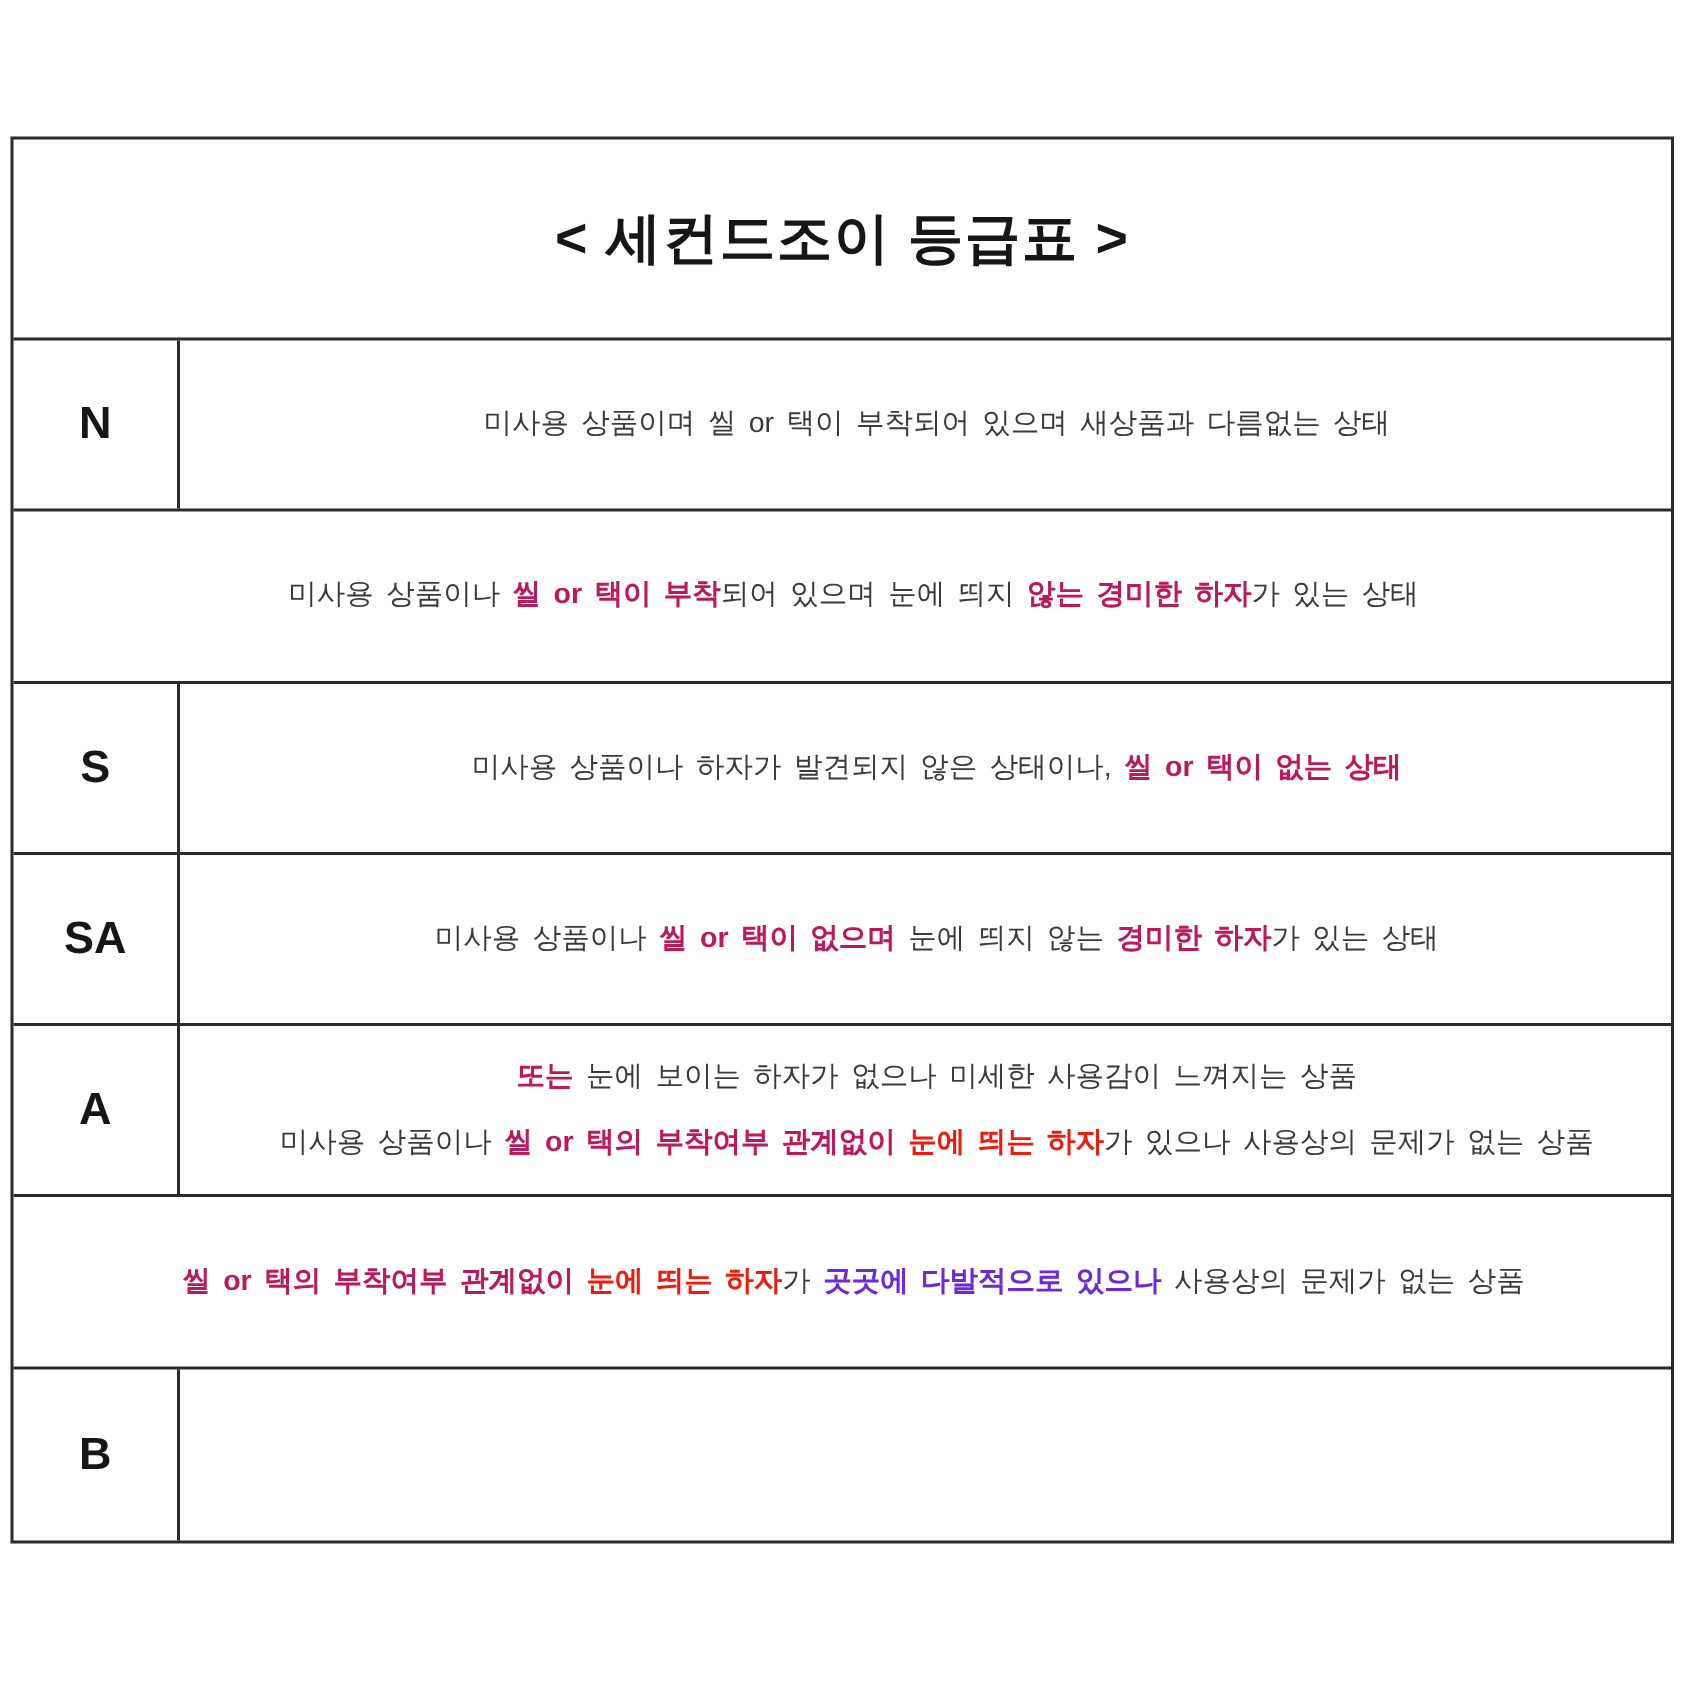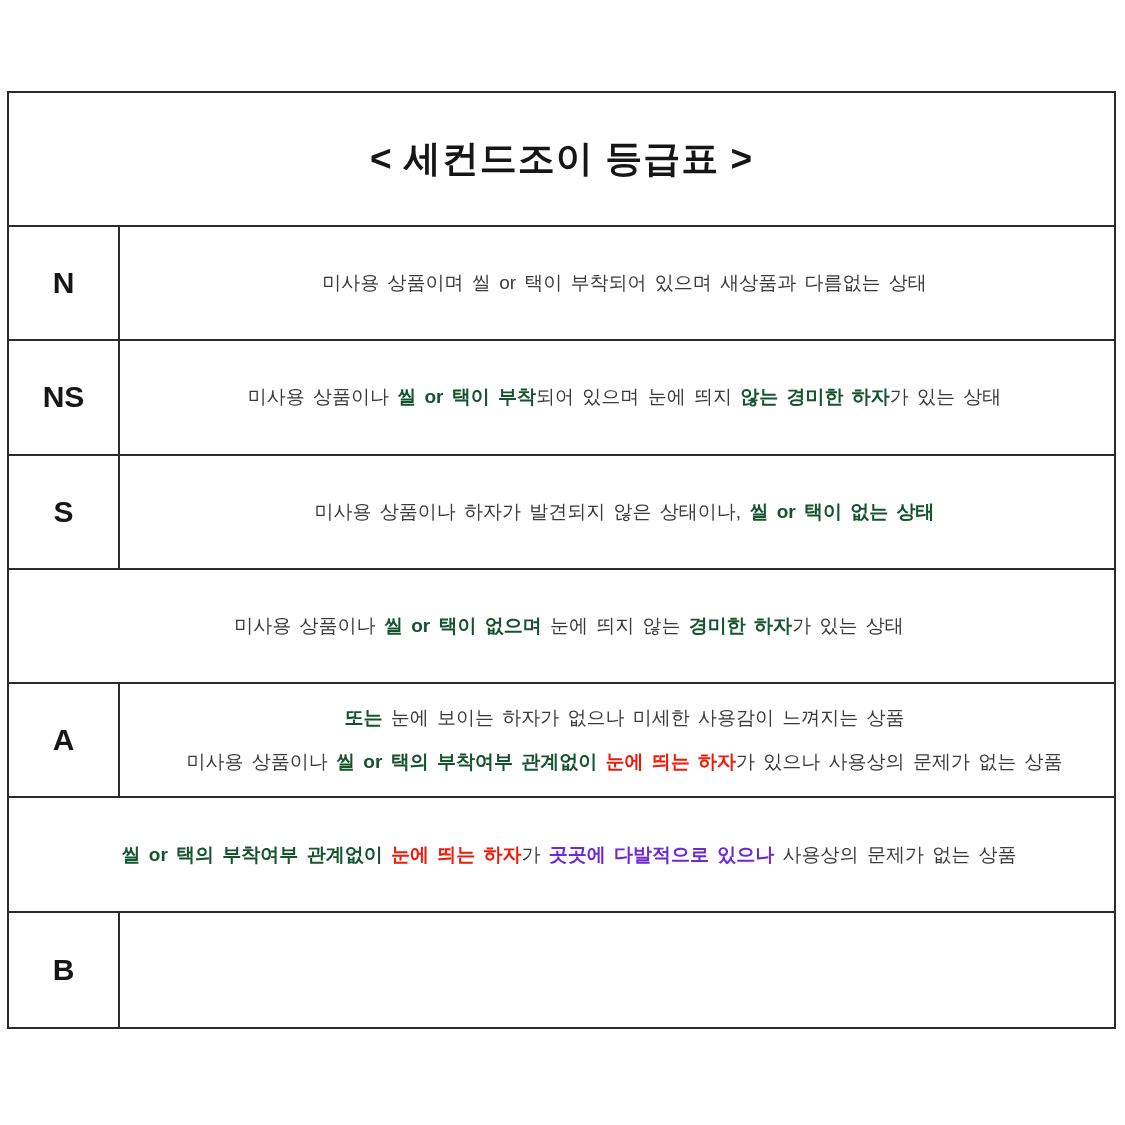--- a/index.html
+++ b/index.html
@@ -61,50 +61,50 @@
     display: flex;
     flex-direction: column;
     justify-content: center;
     padding-left: 27px;
     padding-right: 12px;
     font-size: 19px;
     color: #3a3a3a;
     word-spacing: 3px;
   }
   .desc-line { line-height: 44px; white-space: nowrap; text-align: center; }
-  .desc-line .b { font-weight: 700; color: #14532d; }
+  .desc-line .b { font-weight: 700; color: #be185d; }
 </style>
 </head>
 <body>
 
 <div class="page">
   <div class="grade-table">
     <div class="title-row">
       <span>&lt; 세컨드조이 등급표 &gt;</span>
     </div>
     <div class="rows" id="rows">
         <div class="grade-row">
           <div class="grade-cell">N</div>
           <div class="desc-cell">
             <div class="desc-line"><span>미사용 상품이며 씰 or 택이 부착되어 있으며 새상품과 다름없는 상태</span></div>
           </div>
         </div>
         <div class="grade-row">
-          <div class="grade-cell">NS</div>
           <div class="desc-cell">
             <div class="desc-line"><span>미사용 상품이나 </span><span class="b">씰 or 택이 부착</span><span>되어 있으며 눈에 띄지 </span><span class="b">않는 경미한 하자</span><span>가 있는 상태</span></div>
           </div>
         </div>
         <div class="grade-row">
           <div class="grade-cell">S</div>
           <div class="desc-cell">
             <div class="desc-line"><span>미사용 상품이나 하자가 발견되지 않은 상태이나, </span><span class="b">씰 or 택이 없는 상태</span></div>
           </div>
         </div>
         <div class="grade-row">
+          <div class="grade-cell">SA</div>
           <div class="desc-cell">
             <div class="desc-line"><span>미사용 상품이나 </span><span class="b">씰 or 택이 없으며</span><span> 눈에 띄지 않는 </span><span class="b">경미한 하자</span><span>가 있는 상태</span></div>
           </div>
         </div>
         <div class="grade-row">
           <div class="grade-cell">A</div>
           <div class="desc-cell">
             <div class="desc-line"><span class="b">또는</span><span> 눈에 보이는 하자가 없으나 미세한 사용감이 느껴지는 상품</span></div>
             <div class="desc-line"><span>미사용 상품이나 </span><span class="b">씰 or 택의 부착여부 관계없이 </span><span class="b" style="color: rgb(240, 26, 10);">눈에 띄는 하자</span><span>가 있으나 사용상의 문제가 없는 상품</span></div>
           </div>

